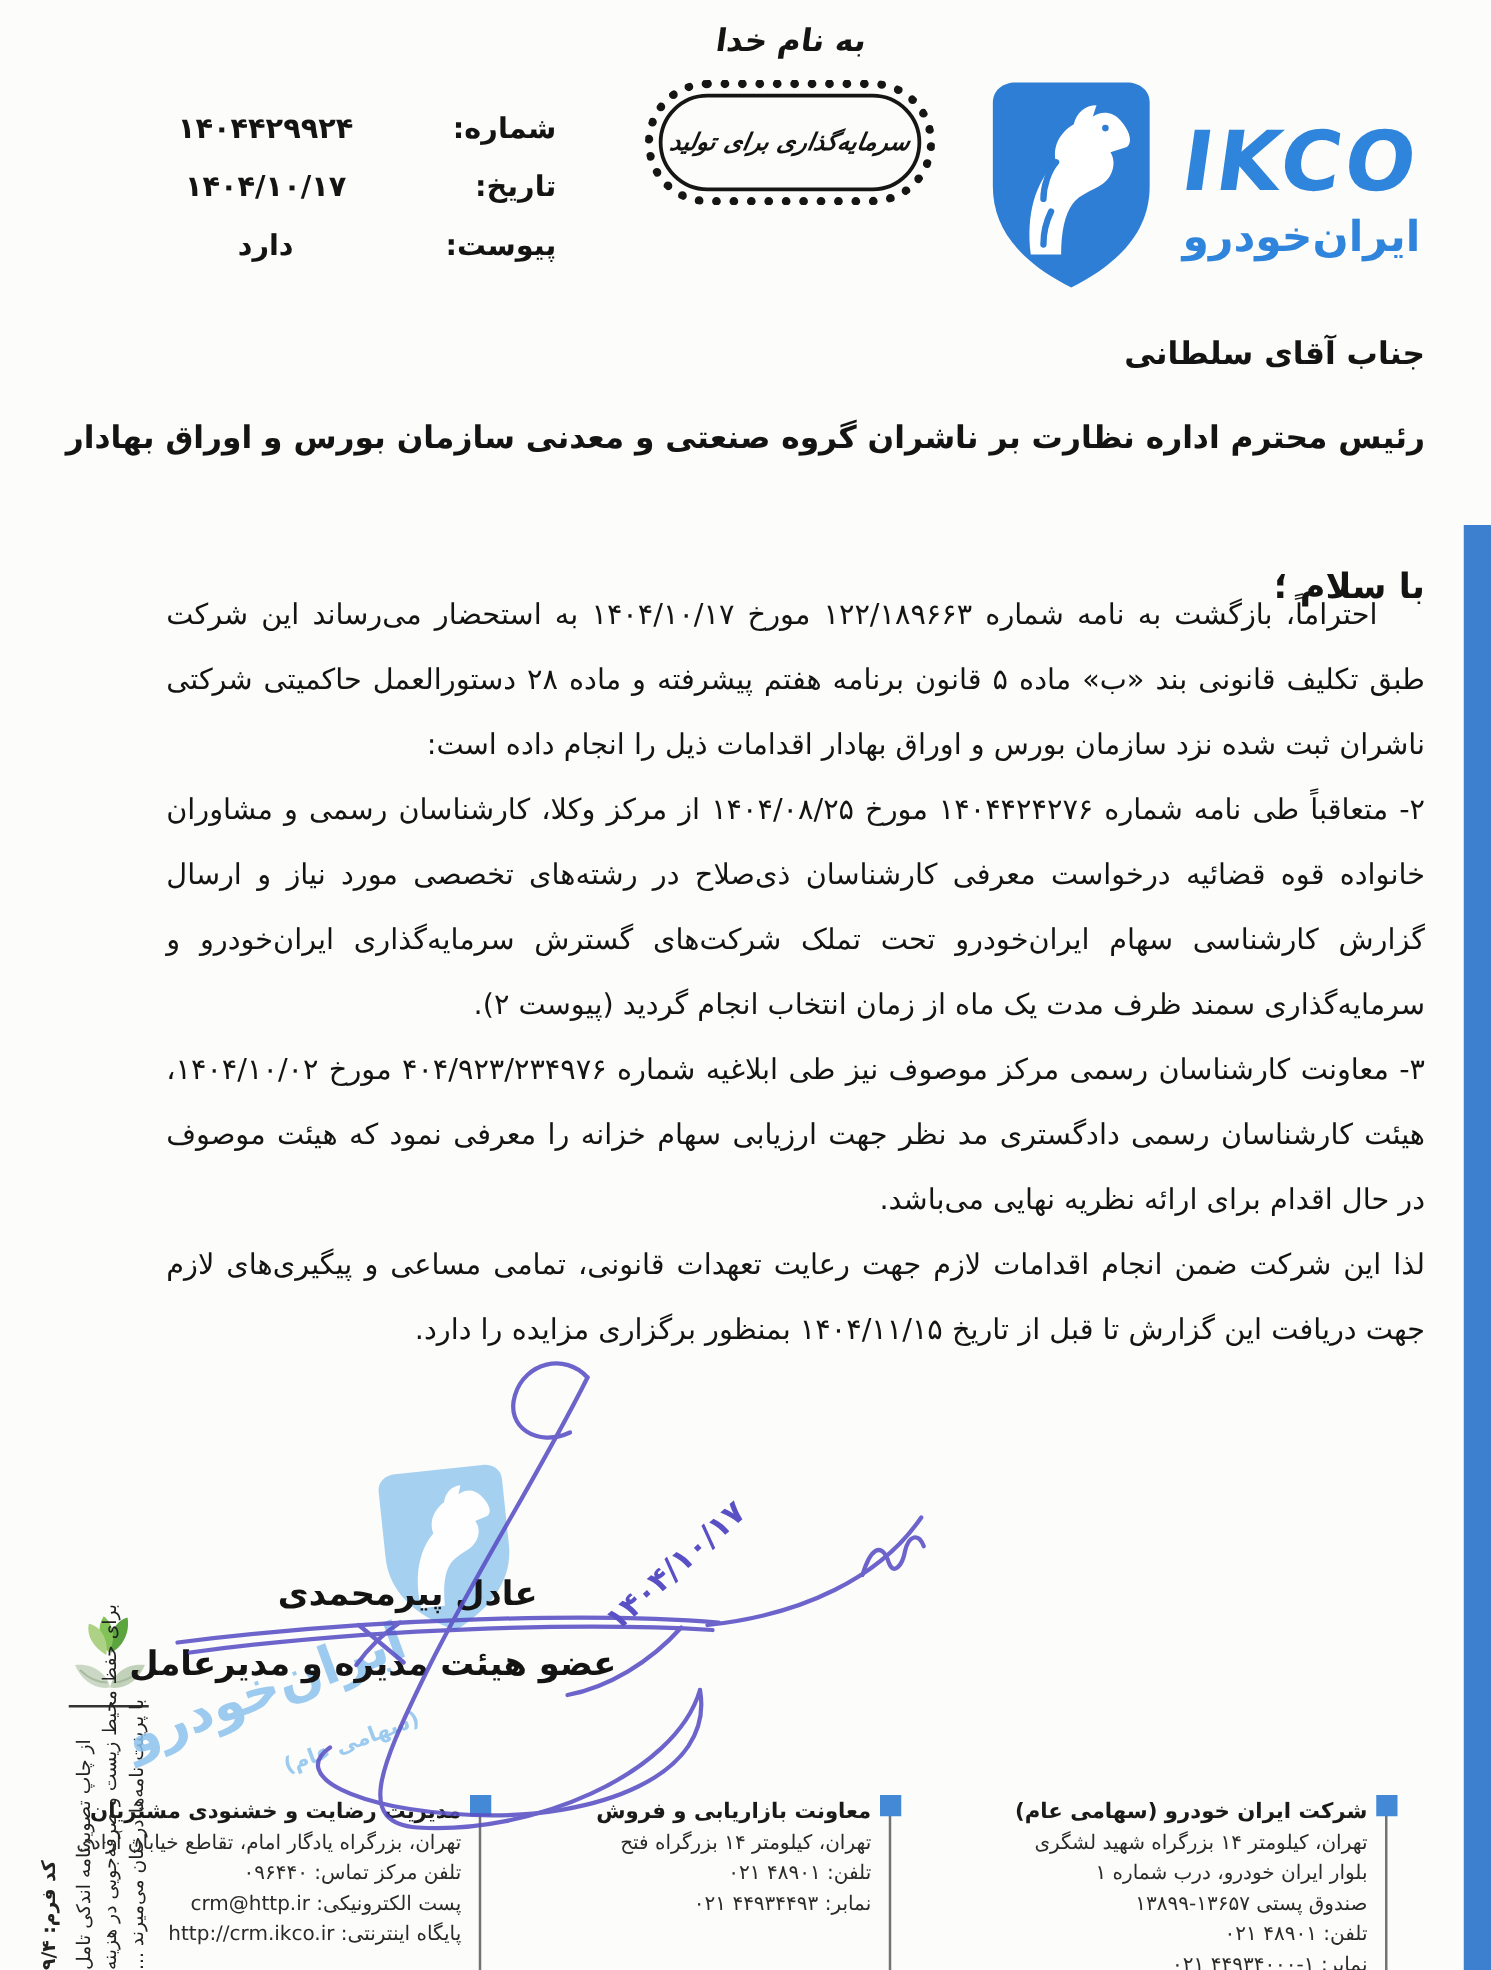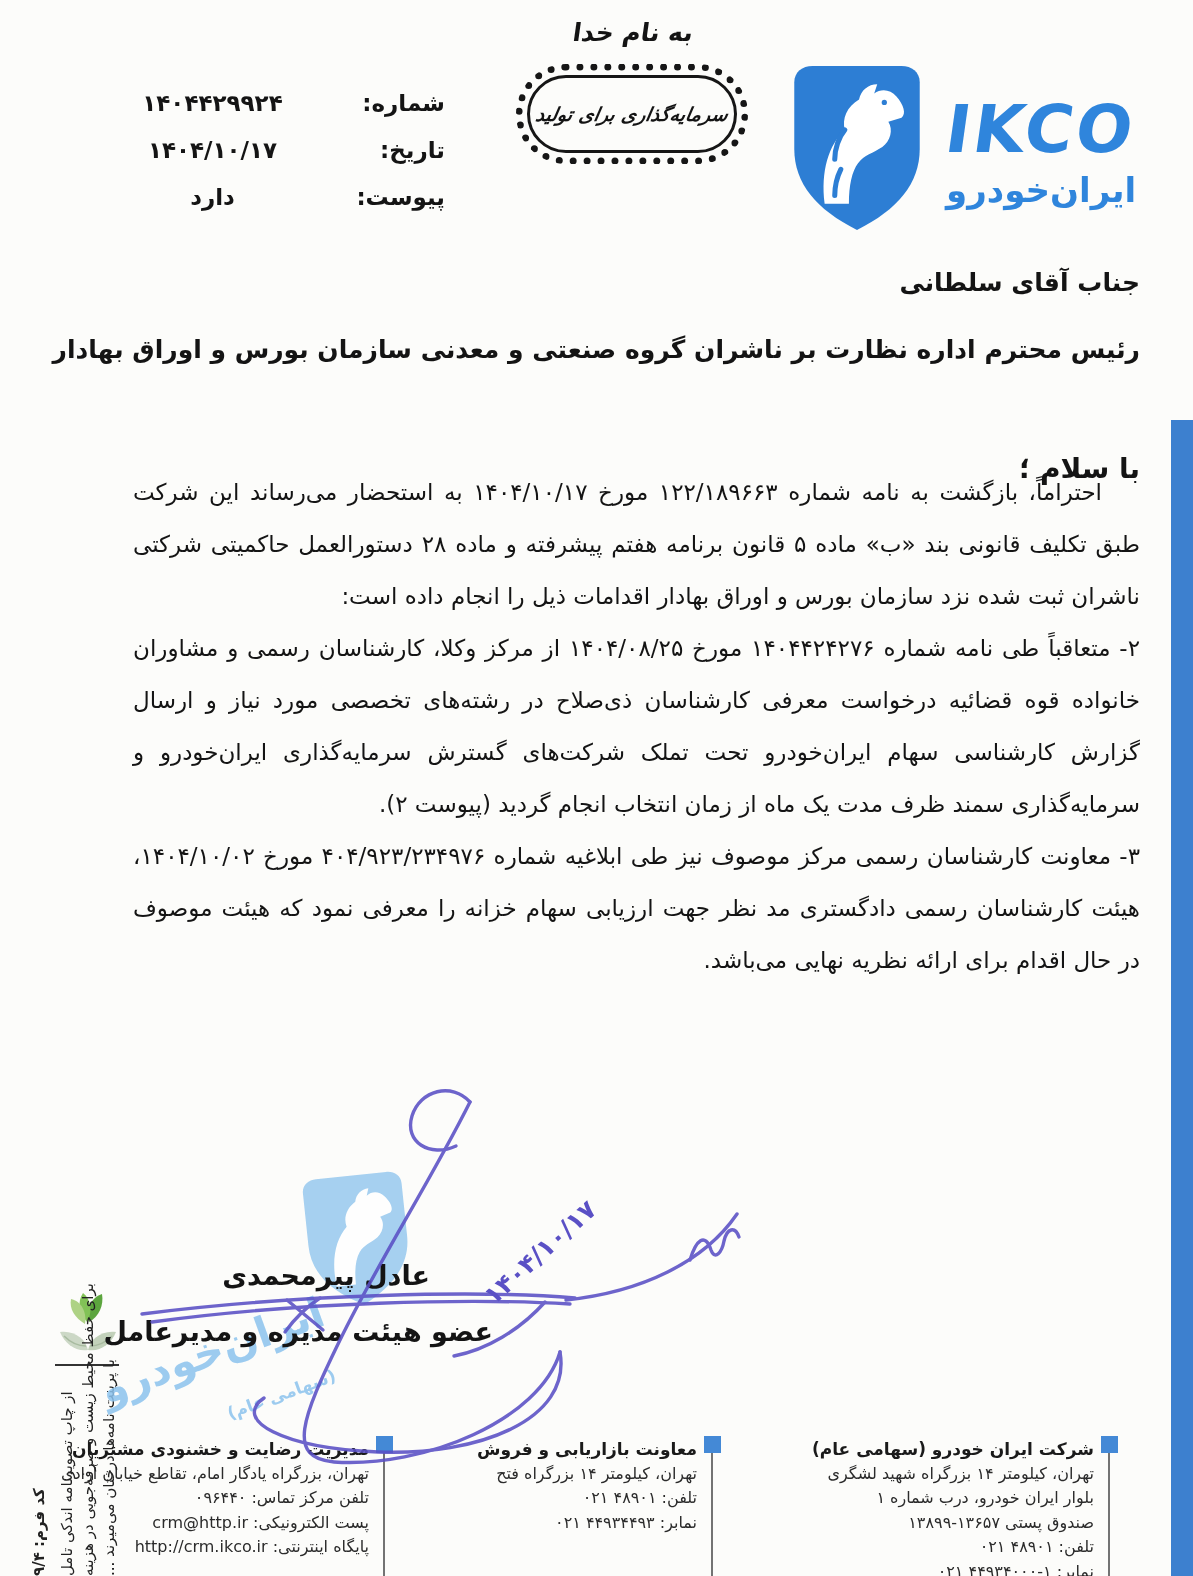--- a/index.html
+++ b/index.html
@@ -125,20 +125,21 @@
     <div class="recipient-line1">جناب آقای سلطانی</div>
     <div class="recipient-line2">رئیس محترم اداره نظارت بر ناشران گروه صنعتی و معدنی سازمان بورس و اوراق بهادار</div>
   </div>
 
   <div class="salutation">با سلام ؛</div>
 
   <div class="body-text">
     <p class="indent">احتراماً، بازگشت به نامه شماره ۱۲۲/۱۸۹۶۶۳ مورخ ۱۴۰۴/۱۰/۱۷ به استحضار می‌رساند این شرکت طبق تکلیف قانونی بند «ب» ماده ۵ قانون برنامه هفتم پیشرفته و ماده ۲۸ دستورالعمل حاکمیتی شرکتی ناشران ثبت شده نزد سازمان بورس و اوراق بهادار اقدامات ذیل را انجام داده است:</p>
     <p>۲- متعاقباً طی نامه شماره ۱۴۰۴۴۲۴۲۷۶ مورخ ۱۴۰۴/۰۸/۲۵ از مرکز وکلا، کارشناسان رسمی و مشاوران خانواده قوه قضائیه درخواست معرفی کارشناسان ذی‌صلاح در رشته‌های تخصصی مورد نیاز و ارسال گزارش کارشناسی سهام ایران‌خودرو تحت تملک شرکت‌های گسترش سرمایه‌گذاری ایران‌خودرو و سرمایه‌گذاری سمند ظرف مدت یک ماه از زمان انتخاب انجام گردید (پیوست ۲).</p>
     <p>۳- معاونت کارشناسان رسمی مرکز موصوف نیز طی ابلاغیه شماره ۴۰۴/۹۲۳/۲۳۴۹۷۶ مورخ ۱۴۰۴/۱۰/۰۲، هیئت کارشناسان رسمی دادگستری مد نظر جهت ارزیابی سهام خزانه را معرفی نمود که هیئت موصوف در حال اقدام برای ارائه نظریه نهایی می‌باشد.</p>
+    <p>لذا این شرکت ضمن انجام اقدامات لازم جهت رعایت تعهدات قانونی، تمامی مساعی و پیگیری‌های لازم جهت دریافت این گزارش تا قبل از تاریخ ۱۴۰۴/۱۱/۱۵ بمنظور برگزاری مزایده را دارد.</p>
   </div>
 
   <div class="stamp-group">
     <span>
       <svg width="112" height="136" viewBox="0 0 140 170" style="opacity:.9">
         <path d="M70,168 C30,148 8,122 8,88 L8,22 C8,12 16,6 26,6 L114,6 C124,6 132,12 132,22 L132,88 C132,122 110,148 70,168 Z" fill="#8cc3ee"></path>
         <path d="M38,142 C34,110 42,84 58,69 C55,58 60,46 72,39 C74,30 81,24 90,24 L87,33 C94,28 103,29 109,36 C116,44 119,53 114,57 L101,61 C106,69 103,80 95,86 C86,92 77,94 71,102 C65,110 62,124 62,142 Z" fill="#ffffff"></path>
       </svg>
     </span>
     <span class="stamp-fa">ایران‌خودرو</span>

